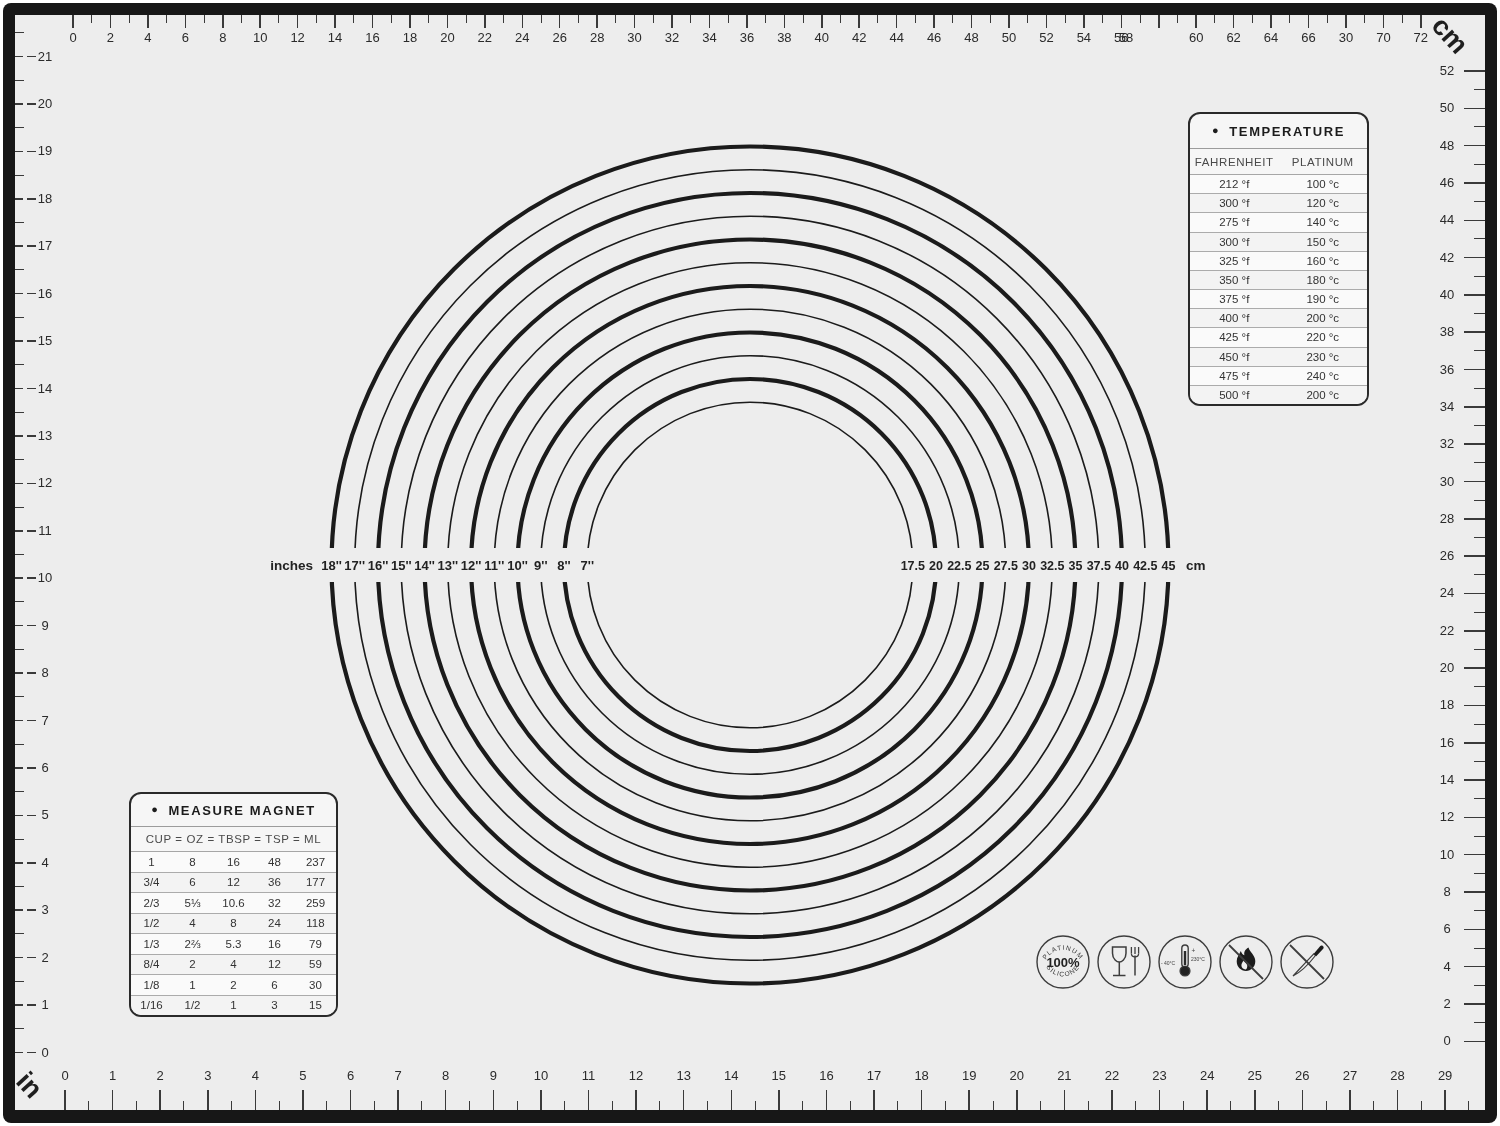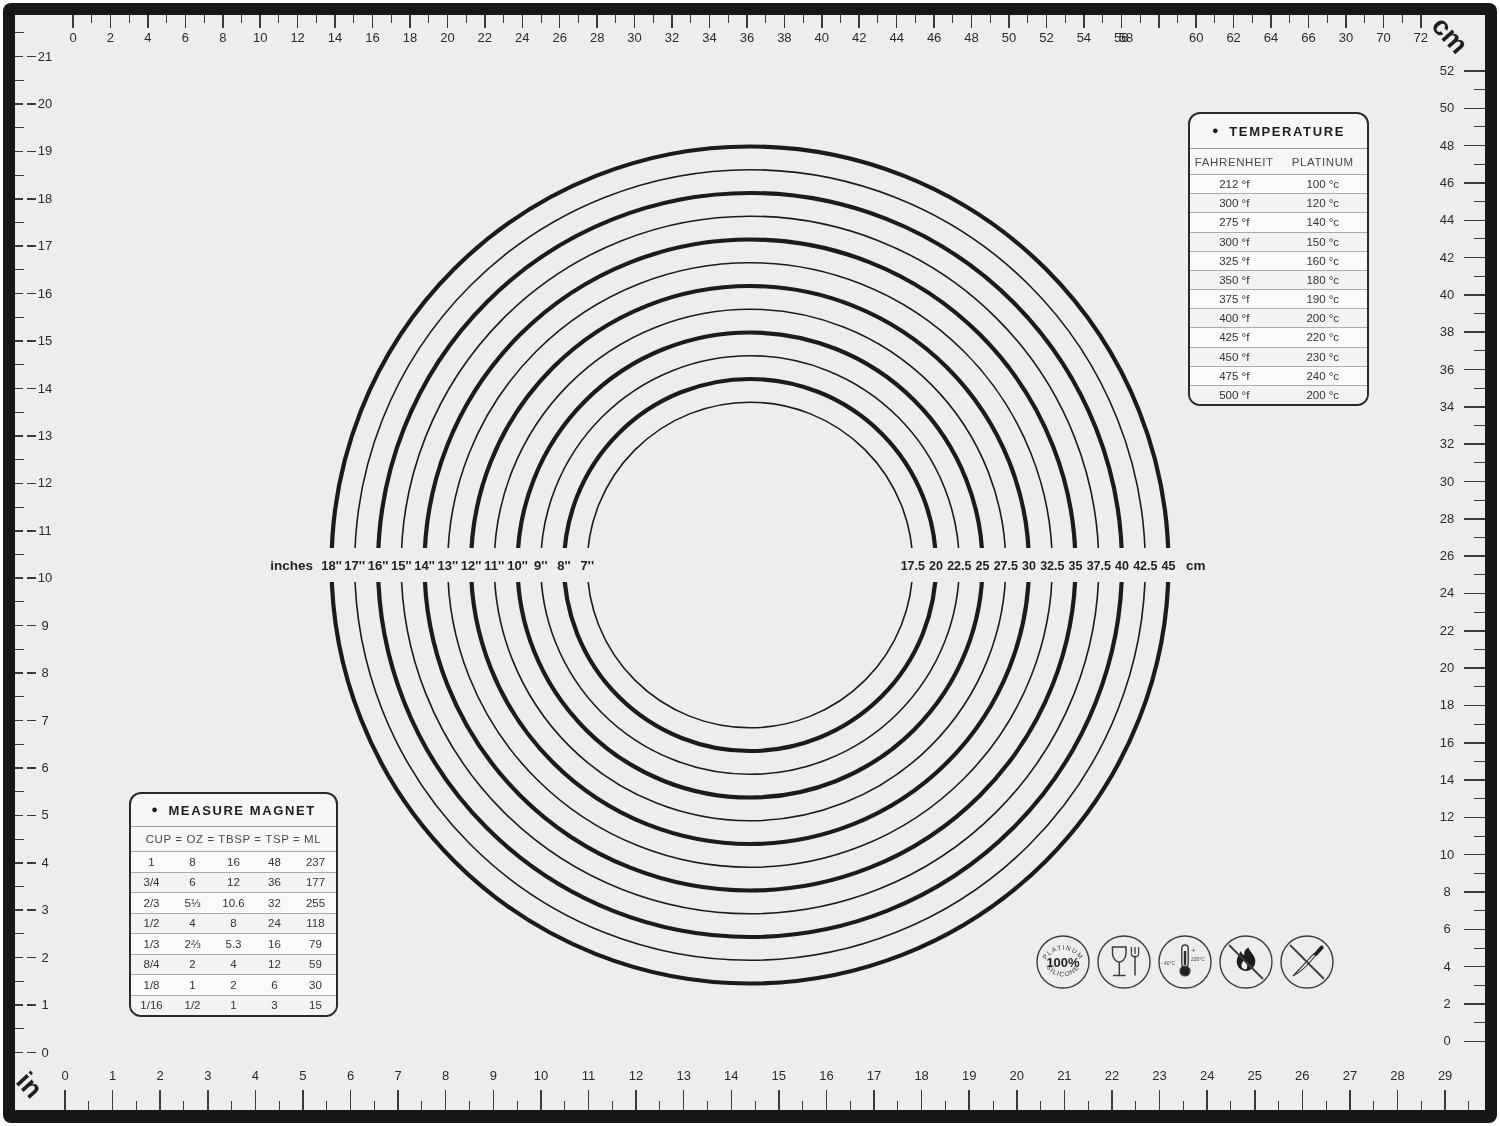--- a/index.html
+++ b/index.html
@@ -164,21 +164,21 @@
           <span>6</span>
           <span>12</span>
           <span>36</span>
           <span>177</span>
         </div>
         <div class="prow">
           <span>2/3</span>
           <span>5⅓</span>
           <span>10.6</span>
           <span>32</span>
-          <span>255</span>
+          <span>259</span>
         </div>
         <div class="prow">
           <span>1/2</span>
           <span>4</span>
           <span>8</span>
           <span>24</span>
           <span>118</span>
         </div>
         <div class="prow">
           <span>1/3</span>

